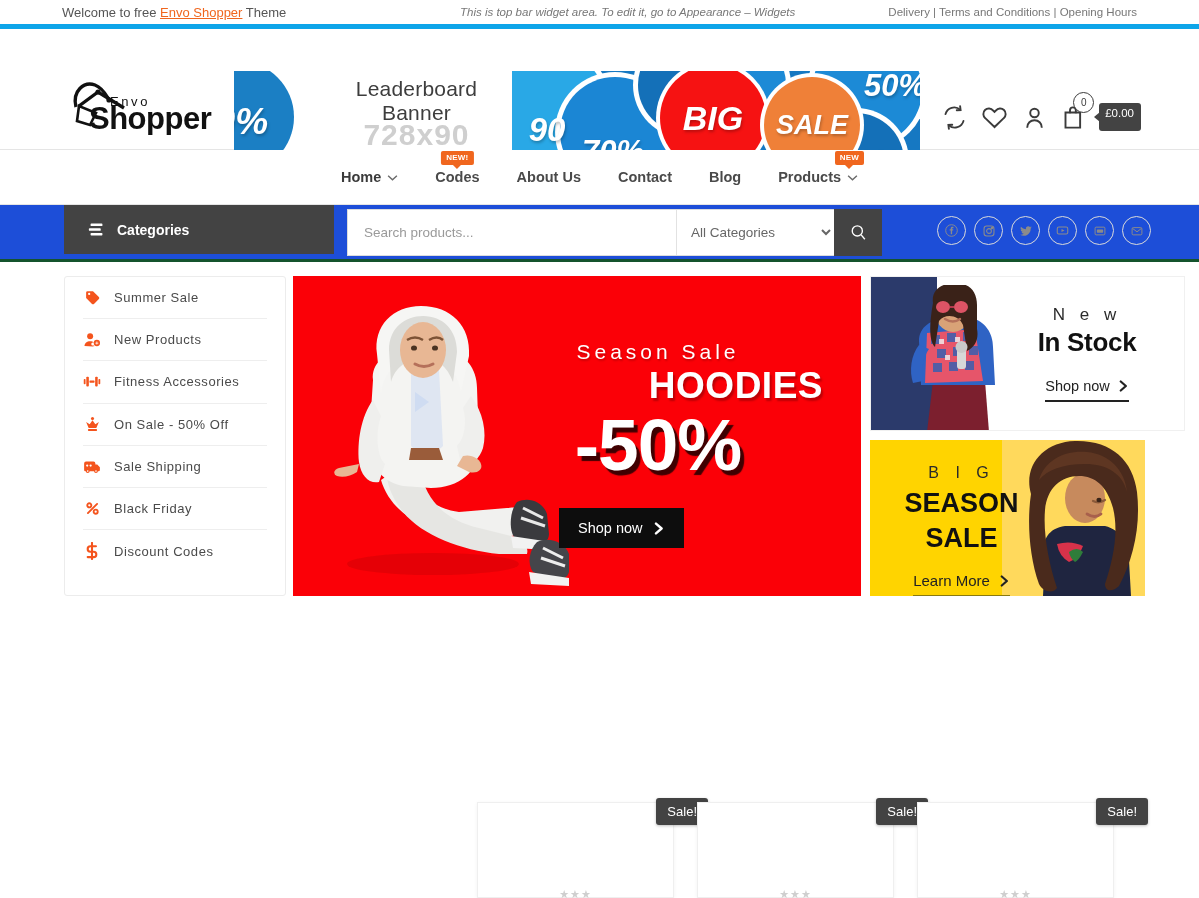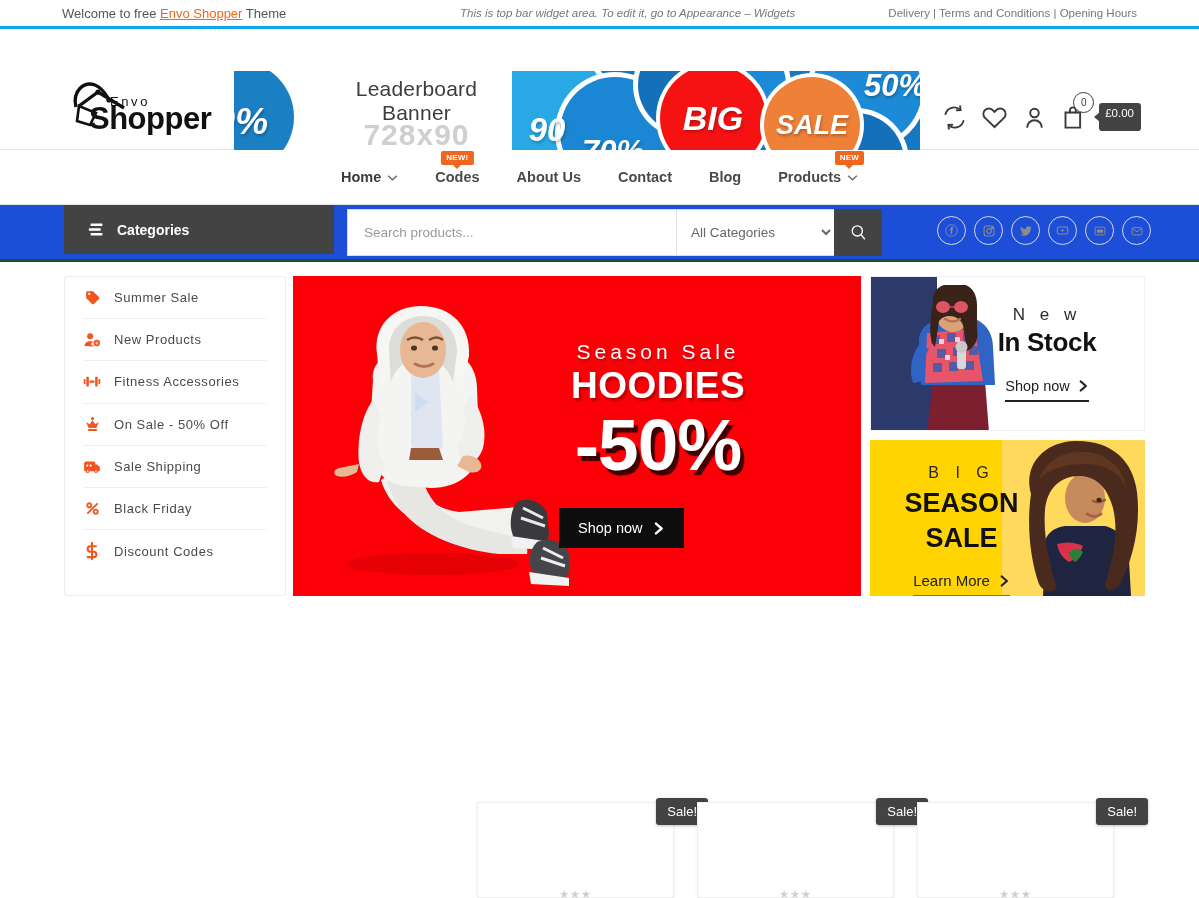--- a/index.html
+++ b/index.html
@@ -6,21 +6,21 @@
   html, body {
     width: 1199px; height: 898px;
     background: #ffffff;
     font-family: "Liberation Sans", sans-serif;
     overflow: hidden;
   }
 
   
   .topbar {
     height: 29px;
-    border-bottom: 3px solid #0ea5e9;
+    border-bottom: 5px solid #0ea5e9;
     display: flex; align-items: center;
     font-size: 13px; color: #555;
     position: relative;
   }
   .topbar-left { position: absolute; left: 62px; white-space: nowrap; }
   .topbar-left a { color: #f0661e; text-decoration: underline; }
   .topbar-center {
     position: absolute; left: 460px;
     font-style: italic; font-size: 11.5px; color: #777; white-space: nowrap;
   }
@@ -175,37 +175,37 @@
     position: absolute; left: 293px; top: 14px;
     width: 568px; height: 320px; background: #fb0007; overflow: hidden;
   }
   .hero-txt { position: absolute; right: 38px; top: 64px; text-align: center; width: 330px; }
   .hero-eyebrow {
     font-size: 21px; color: #fff; letter-spacing: 4px; font-weight: 400;
     text-shadow: 1px 2px 2px rgba(0,0,0,.2);
   }
   .hero-h1 {
     font-size: 37px; color: #fff; font-weight: 700; letter-spacing: .5px;
-    margin-top: 1px; text-shadow: 2px 3px 2px rgba(0,0,0,.25);
+    margin-top: 1px; text-shadow: 2px 3px 2px rgba(0,0,0,.25); text-align: right;
   }
   .hero-h2 {
     font-size: 73px; color: #fff; font-weight: 700; letter-spacing: -1px;
     line-height: .95; margin-top: 3px; text-shadow: 4px 5px 1px rgba(0,0,0,.75);
   }
   .hero-btn {
     position: absolute; left: 266px; top: 232px;
     background: #0d0d0d; color: #fff; font-size: 14.5px;
     padding: 12px 19px; display: flex; align-items: center; gap: 10px;
     cursor: pointer; white-space: nowrap;
   }
   .hero-model { position: absolute; left: 18px; top: 20px; width: 260px; height: 300px; }
 
   .promo-top {
     position: absolute; left: 870px; top: 14px;
-    width: 275px; height: 155px; background: #fff;
+    width: 315px; height: 155px; background: #fff;
     border: 1px solid #f0f0f0; overflow: hidden; padding-left: 8px;
   }
   .promo-top .navyblock { position: absolute; left: 0; top: 0; width: 66px; height: 100%; background: #2b3a6b; }
   .promo-top-txt { position: absolute; right: 22px; top: 28px; text-align: center; width: 150px; }
   .pt-small { font-size: 17px; color: #2b2b2b; letter-spacing: 5px; font-weight: 400; }
   .pt-big { font-size: 26px; color: #111; font-weight: 700; letter-spacing: -.3px; margin-top: 2px; }
   .pt-link {
     margin-top: 20px; font-size: 14.5px; color: #222;
     display: inline-flex; align-items: center; gap: 8px;
     border-bottom: 2px solid #222; padding-bottom: 6px; cursor: pointer;

